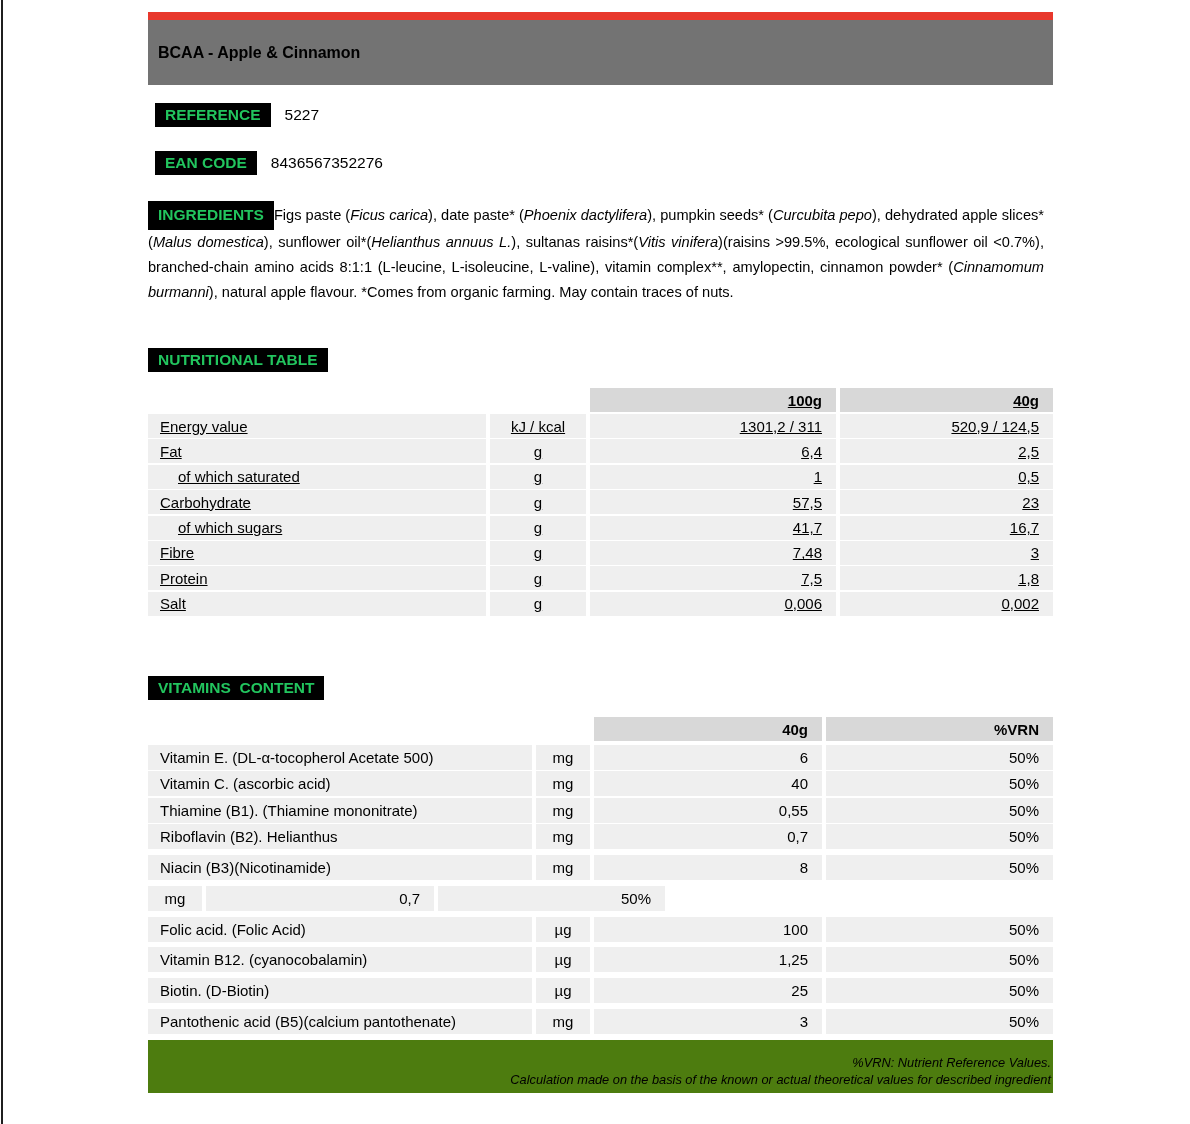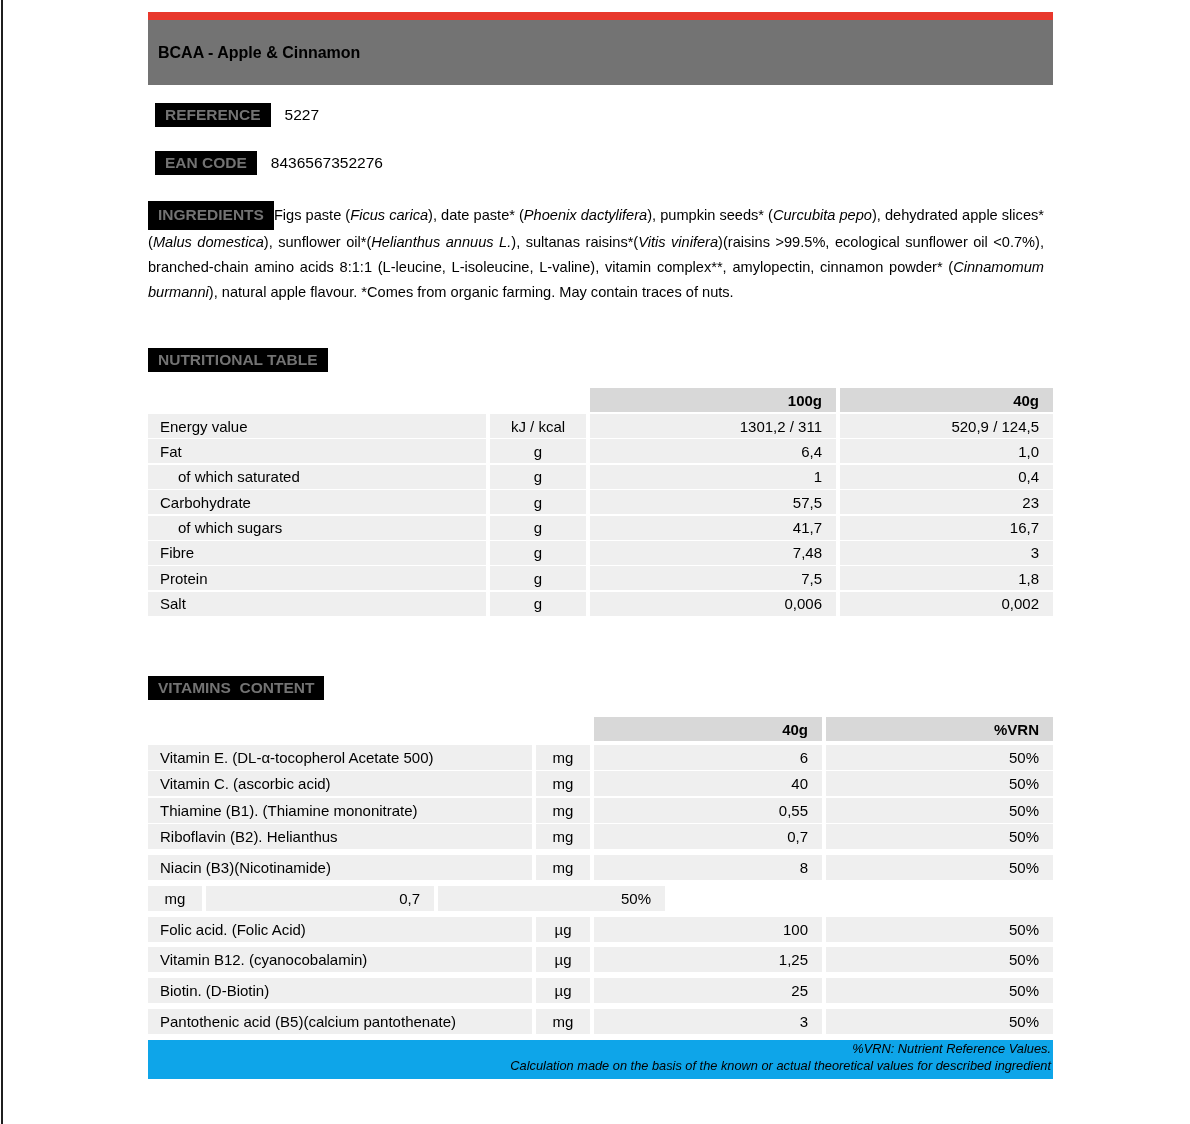--- a/index.html
+++ b/index.html
@@ -4,36 +4,36 @@
 <style>
   html,body{margin:0;padding:0;background:#ffffff;}
   body{font-family:"Liberation Sans", sans-serif; color:#000;}
   .page{position:relative;width:1190px;height:1124px;background:#fff;overflow:hidden;}
   .left-border{position:absolute;left:1px;top:0;width:2px;height:1124px;background:#1f1f1f;}
 
   .red-bar{position:absolute;left:148px;top:12px;width:905px;height:8px;background:#e8382c;}
   .title-box{position:absolute;left:148px;top:20px;width:905px;height:65px;background:#737373;display:flex;align-items:center;box-sizing:border-box;padding-left:10px;}
   .title-box .title{font-weight:bold;font-size:16px;}
 
-  .badge{display:inline-block;background:#000;color:#737373;font-weight:bold;font-size:15.5px;padding:3px 10px;white-space:pre;}
+  .badge{display:inline-block;background:#000;color:#22c55e;font-weight:bold;font-size:15.5px;padding:3px 10px;white-space:pre;}
   .kv-row{position:absolute;left:155px;display:flex;align-items:center;}
   .kv-row .val{margin-left:14px;font-size:15.5px;}
   .ref-row{top:103px;}
   .ean-row{top:151px;}
 
   .ingredients{position:absolute;left:148px;top:201px;width:896px;text-align:justify;font-size:14.6px;line-height:24.9px;}
   .ingredients .badge{padding:2px 10px;}
   .ingredients .it{font-style:italic;}
 
   .section-badge{position:absolute;left:148px;}
   .nutri-badge{top:348px;}
   .vit-badge{top:676px;}
 
   .tbl{position:absolute;left:148px;width:905px;font-size:15px;}
-  .nutri-tbl{top:388px;}
+  .nutri-tbl{top:388px;text-decoration:underline;}
   .vit-tbl{top:717px;}
 
   .t-head{display:flex;height:24px;margin-bottom:2px;}
   .vit-tbl .t-head{margin-bottom:4px;}
   .t-head .spacer{background:transparent;}
   .t-head .hcell{background:#d8d8d8;display:flex;align-items:center;justify-content:flex-end;font-weight:bold;box-sizing:border-box;padding-right:14px;}
 
   .t-row{display:flex;height:24px;margin-bottom:1.4px;}
   .vit-rows .t-row{height:25px;}
   .vit-rows .t-row:nth-child(n+4){margin-bottom:5.8px;}
@@ -50,21 +50,21 @@
   .n-c4{width:213px;}
   .n-spacer{width:442px;}
 
   
   .v-c1{width:384px;margin-right:4px;}
   .v-c2{width:54px;margin-right:4px;}
   .v-c3{width:228px;margin-right:4px;}
   .v-c4{width:227px;}
   .v-spacer{width:446px;}
 
-  .footnote{background:#0ea5e9;margin-top:3px;box-sizing:border-box;padding:0 2px 4px 0;text-align:right;font-style:italic;font-size:12.8px;line-height:17.5px;}
+  .footnote{background:#4d7c0f;margin-top:3px;box-sizing:border-box;padding:14px 2px 4px 0;text-align:right;font-style:italic;font-size:12.8px;line-height:17.5px;}
 </style>
 </head>
 <body>
 
 <div class="page">
   <div class="left-border"></div>
 
   <div class="red-bar"></div>
   <div class="title-box">
     <span class="title">BCAA - Apple &amp; Cinnamon</span>
@@ -94,27 +94,27 @@
         <div class="t-row">
           <div class="cell left n-c1">Energy value</div>
           <div class="cell center n-c2">kJ / kcal</div>
           <div class="cell right n-c3">1301,2 / 311</div>
           <div class="cell right n-c4">520,9 / 124,5</div>
         </div>
         <div class="t-row">
           <div class="cell left n-c1">Fat</div>
           <div class="cell center n-c2">g</div>
           <div class="cell right n-c3">6,4</div>
-          <div class="cell right n-c4">1,0</div>
+          <div class="cell right n-c4">2,5</div>
         </div>
         <div class="t-row">
           <div class="cell left n-c1 ind">of which saturated</div>
           <div class="cell center n-c2">g</div>
           <div class="cell right n-c3">1</div>
-          <div class="cell right n-c4">0,4</div>
+          <div class="cell right n-c4">0,5</div>
         </div>
         <div class="t-row">
           <div class="cell left n-c1">Carbohydrate</div>
           <div class="cell center n-c2">g</div>
           <div class="cell right n-c3">57,5</div>
           <div class="cell right n-c4">23</div>
         </div>
         <div class="t-row">
           <div class="cell left n-c1 ind">of which sugars</div>
           <div class="cell center n-c2">g</div>

